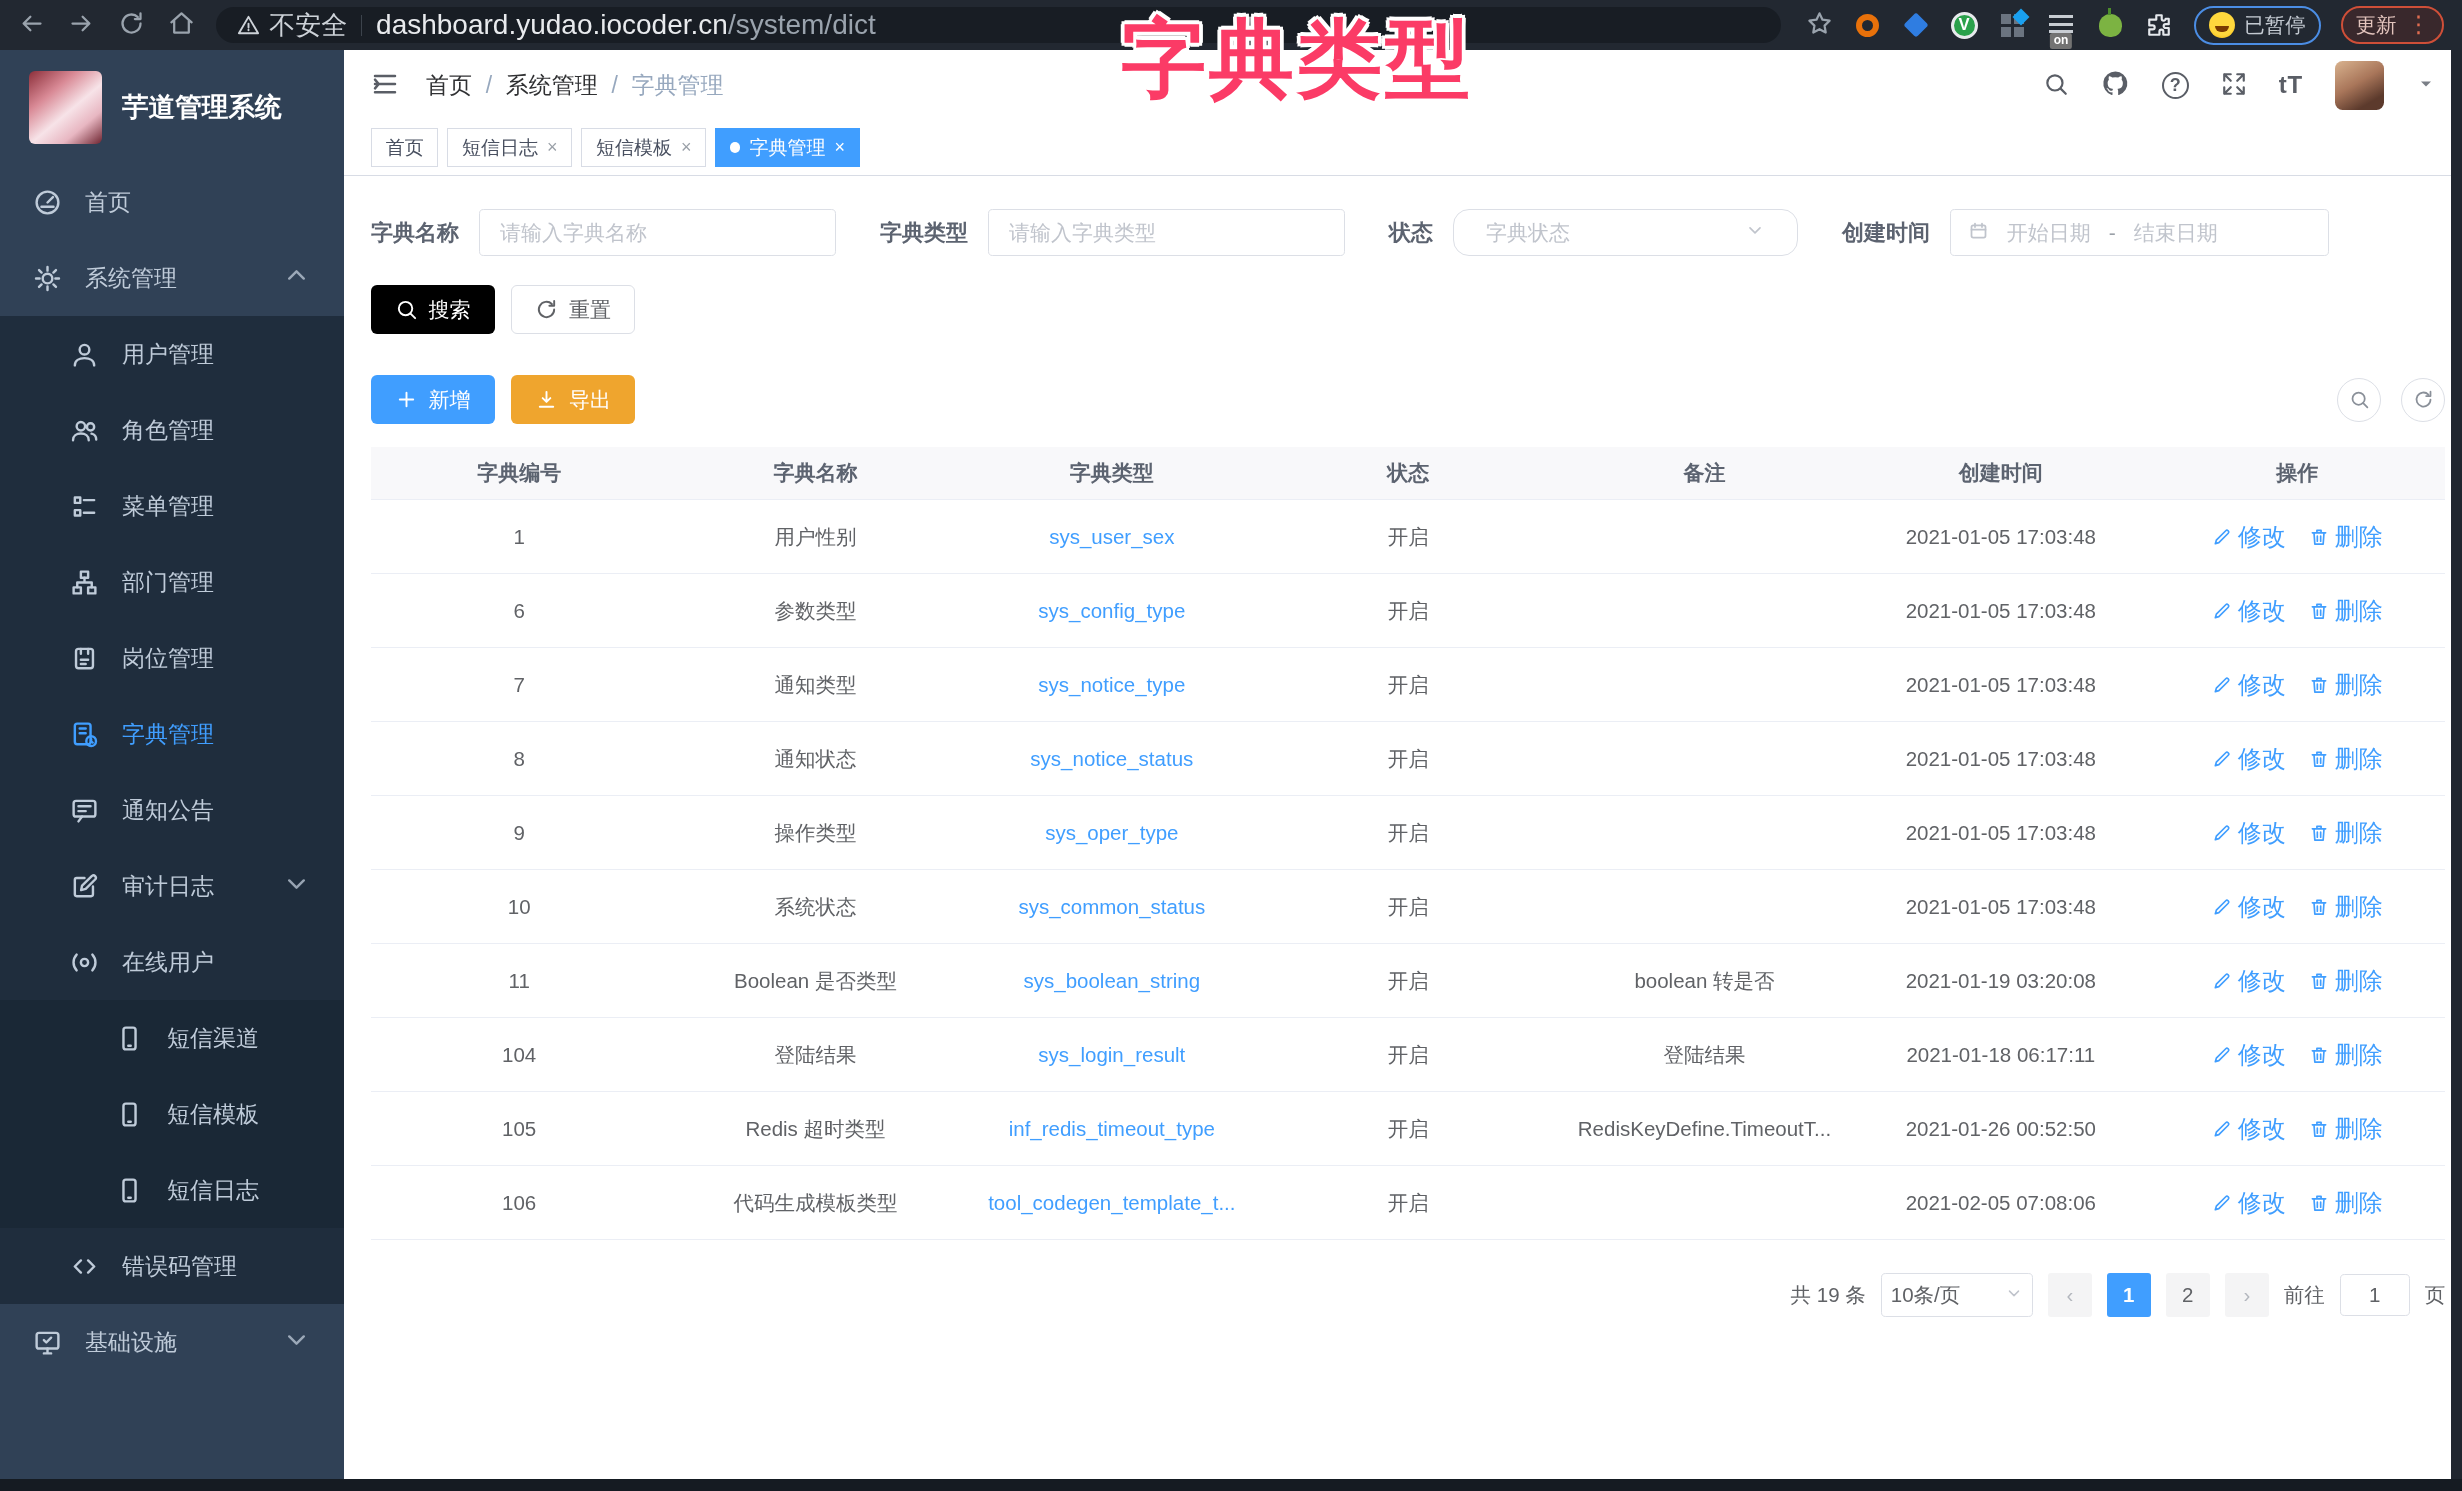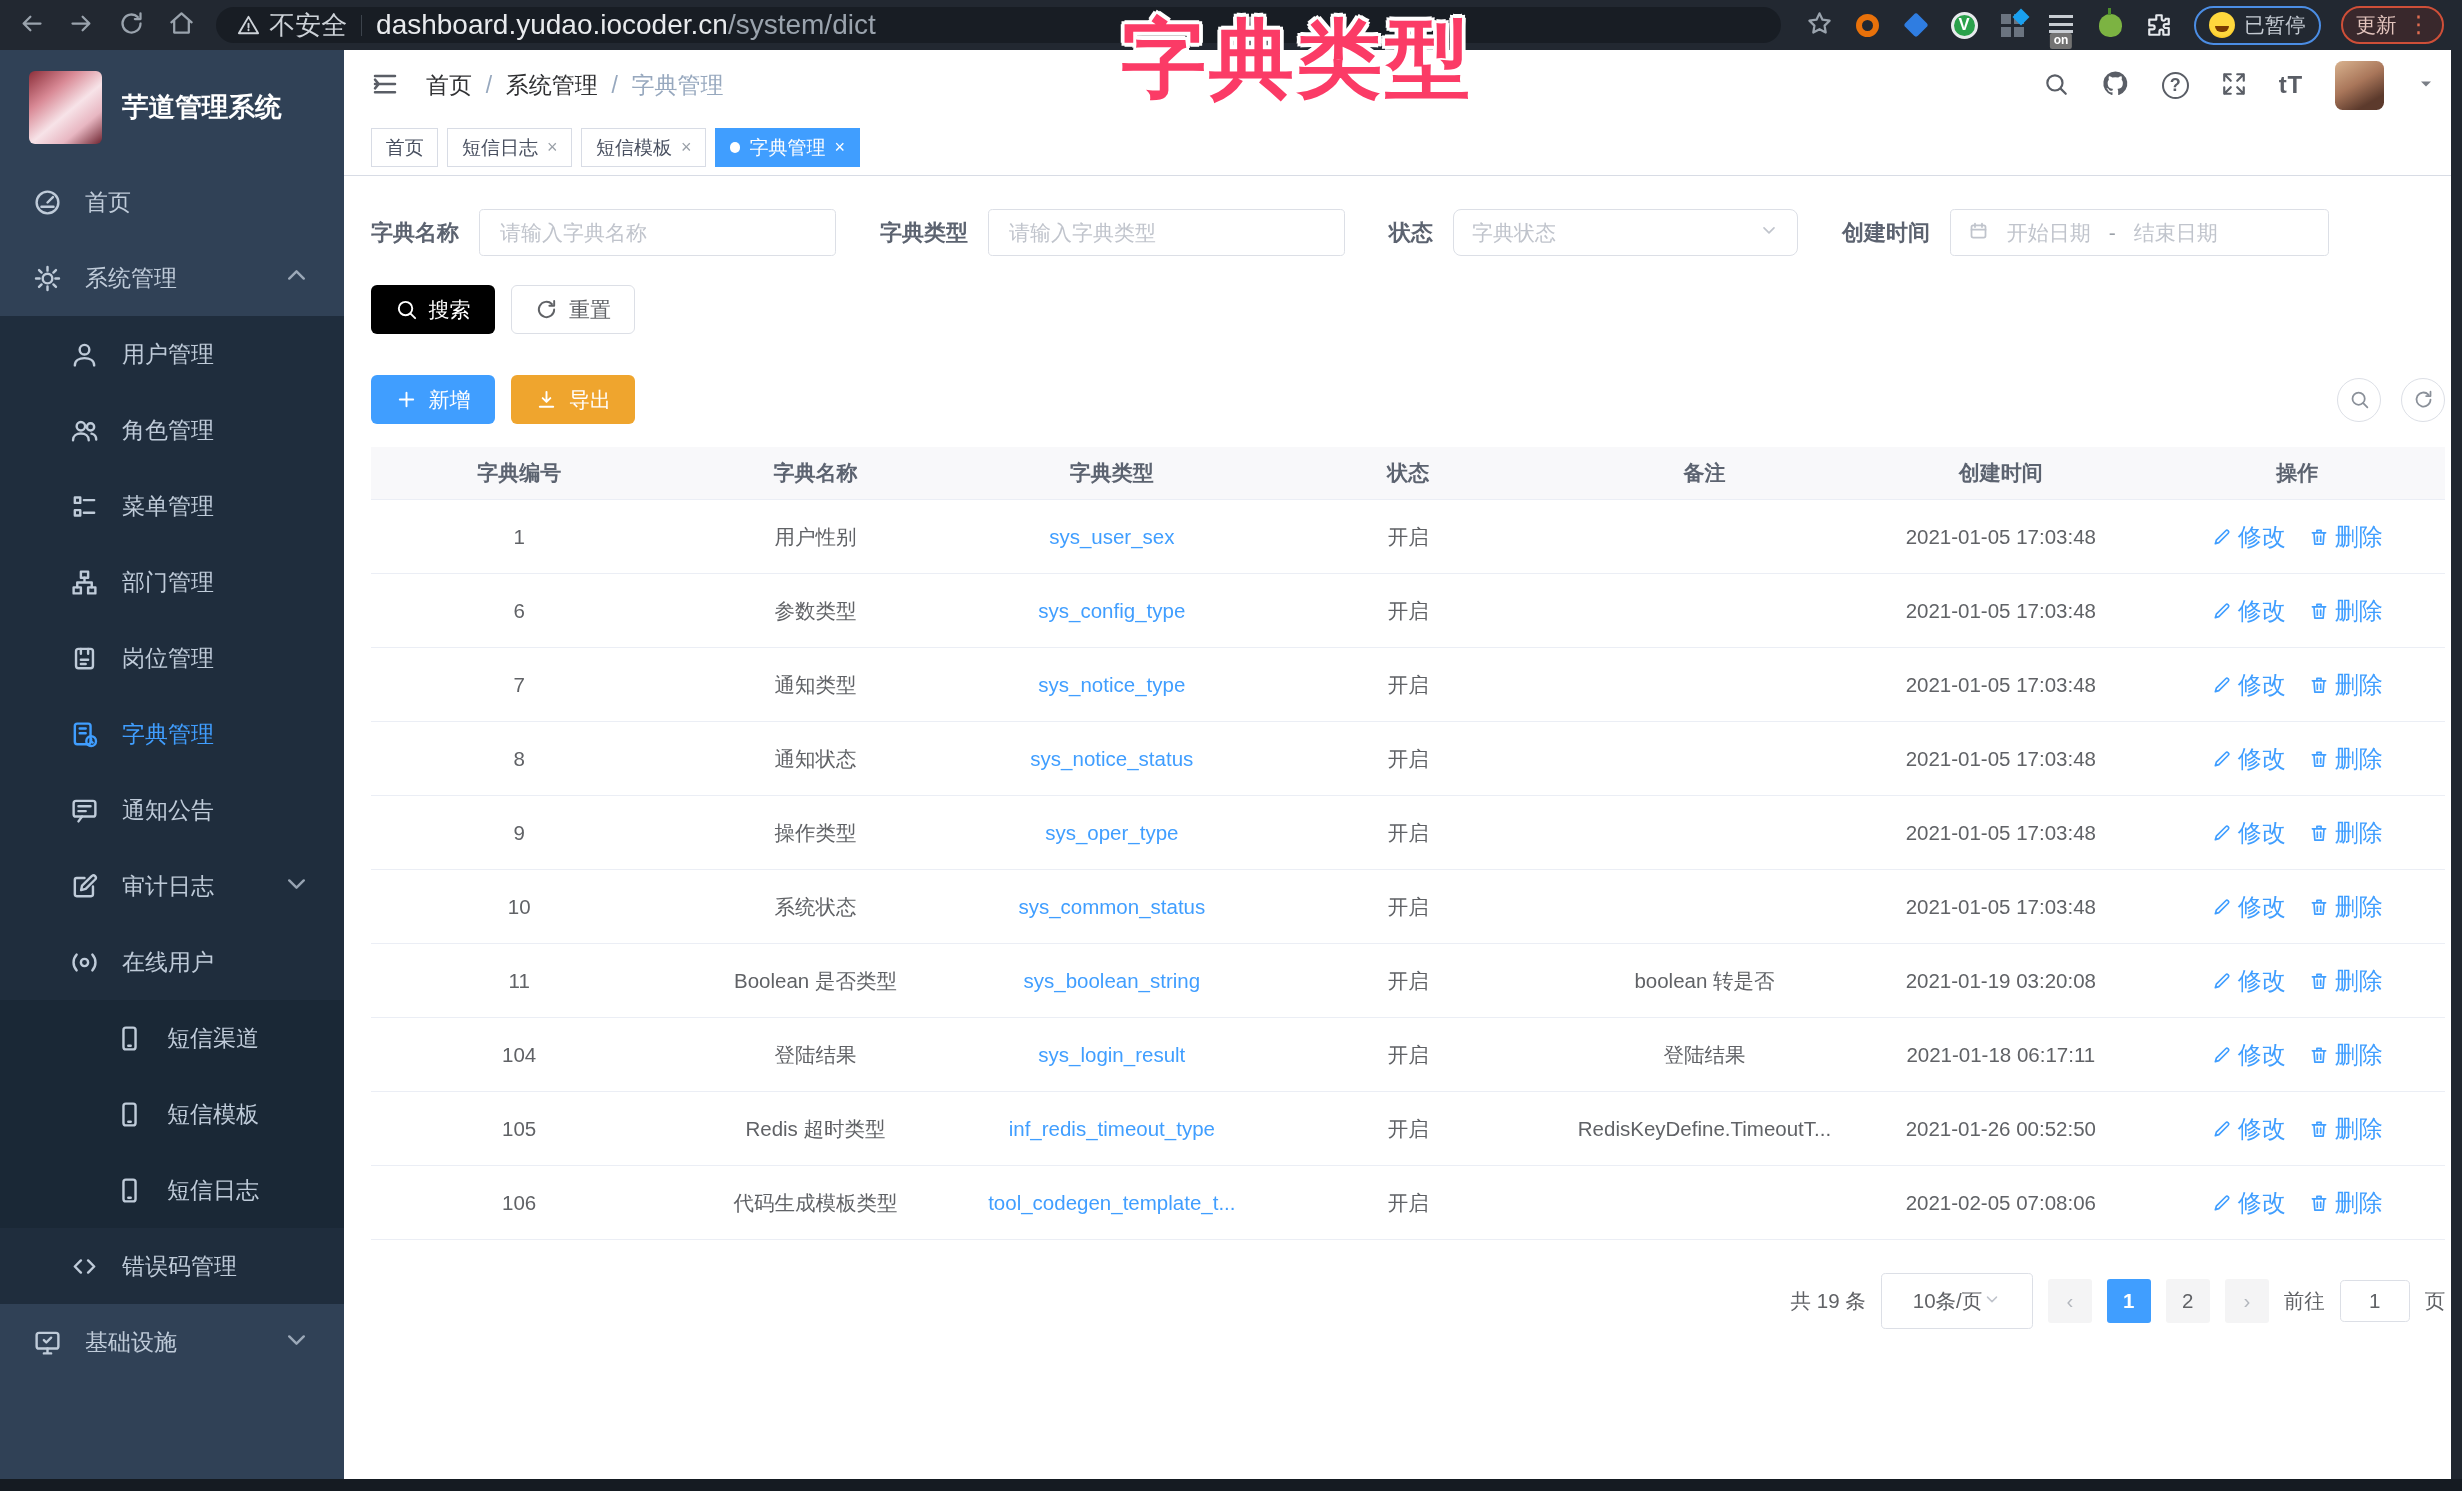--- a/index.html
+++ b/index.html
@@ -95,21 +95,21 @@
   .tag.active .x { color:#fff; }
   .tag-dot { width:10.6px; height:10.6px; background:#fff; border-radius:50%; }
 
   
   .content { flex:1; padding:33px 16.7px 0 27px; position:relative; min-width:0; }
   .filter-row { display:flex; align-items:center; margin-bottom:29px; }
   .f-group { display:flex; align-items:center; margin-right:44px; }
   .f-label { font-size:22px; color:#5c6370; font-weight:700; margin-right:20px; white-space:nowrap; }
   .input { width:357px; height:47px; border:0.8px solid #dcdfe6; border-radius:4.6px; padding:0 20px; font-size:21px; color:#606266; outline:none; background:#fff; font-family:inherit; }
   .input::placeholder { color:#c0c4cc; }
-  .select { width:345px; height:47px; border:0.8px solid #dcdfe6; border-radius:8px; display:flex; align-items:center; justify-content:space-between; padding:0 18px; color:#c0c4cc; font-size:21px; background:#fff; cursor:pointer; }
+  .select { width:345px; height:47px; border:0.8px solid #dcdfe6; border-radius:16px; display:flex; align-items:center; justify-content:space-between; padding:0 32px; color:#c0c4cc; font-size:21px; background:#fff; cursor:pointer; }
   .select .chevicon { color:#c0c4cc; }
   .date-range { width:379px; height:47px; border:0.8px solid #dcdfe6; border-radius:4.6px; display:flex; align-items:center; gap:18px; padding:0 16.7px; color:#c0c4cc; font-size:21px; background:#fff; cursor:pointer; }
   .date-range .sep { color:#9aa0a8; }
 
   .btn { height:49px; border-radius:6px; padding:0 23px; font-size:21px; display:inline-flex; align-items:center; gap:10.6px; border:0.8px solid transparent; cursor:pointer; font-family:inherit; white-space:nowrap; }
   .btn svg { width:23px; height:23px; }
   .btn-search { background:#000000; color:#fff; }
   .btn-reset { background:#fff; border-color:#dcdfe6; color:#606266; }
   .btn-add { background:#409eff; color:#fff; }
   .btn-export { background:#efa52e; color:#fff; }
@@ -124,21 +124,21 @@
   .thead { display:flex; align-items:center; height:53px; background:#f8f8fa; border-bottom:0.8px solid #ebeef5; font-size:21px; font-weight:700; color:#5c6370; }
   .tr { display:flex; align-items:center; height:74px; border-bottom:0.8px solid #ebeef5; font-size:20.5px; color:#606266; }
   .th,.td { flex:1; text-align:center; padding:0 9px; overflow:hidden; white-space:nowrap; text-overflow:ellipsis; min-width:0; }
   .td a.link { color:#409eff; text-decoration:none; cursor:pointer; }
   .td-actions { display:flex; align-items:center; justify-content:center; gap:23px; }
   .op { color:#409eff; display:inline-flex; align-items:center; gap:6px; font-size:24px; cursor:pointer; white-space:nowrap; }
   .op svg { width:20px; height:20px; }
 
   
   .pagination { display:flex; justify-content:flex-end; align-items:center; gap:15px; margin-top:33px; font-size:20.5px; color:#606266; }
-  .psize { width:152px; height:56px; border:0.8px solid #dcdfe6; border-radius:4.6px; display:flex; align-items:center; justify-content:space-between; padding:0 31px; color:#606266; cursor:pointer; background:#fff; }
+  .psize { width:152px; height:44px; border:0.8px solid #dcdfe6; border-radius:4.6px; display:flex; align-items:center; justify-content:space-between; padding:0 9px; color:#606266; cursor:pointer; background:#fff; }
   .psize .chevicon { color:#c0c4cc; }
   .pbtn { min-width:44px; height:44px; background:#f4f4f5; color:#606266; border-radius:3px; display:flex; align-items:center; justify-content:center; font-size:20.5px; cursor:pointer; }
   .pbtn.arrow { color:#b2b6bd; }
   .pbtn.active { background:#409eff; color:#fff; font-weight:700; }
   .goto-input { width:70px; height:42px; border:0.8px solid #dcdfe6; border-radius:4.6px; text-align:center; font-size:20.5px; color:#606266; outline:none; font-family:inherit; }
 
   .right-strip { position:absolute; right:0; top:50px; width:10.6px; height:1441px; background:#20262f; z-index:55; }
   .bottom-strip { position:absolute; left:0; bottom:0; width:100%; height:12px; background:#151b22; z-index:55; }
 </style>
 </head>

